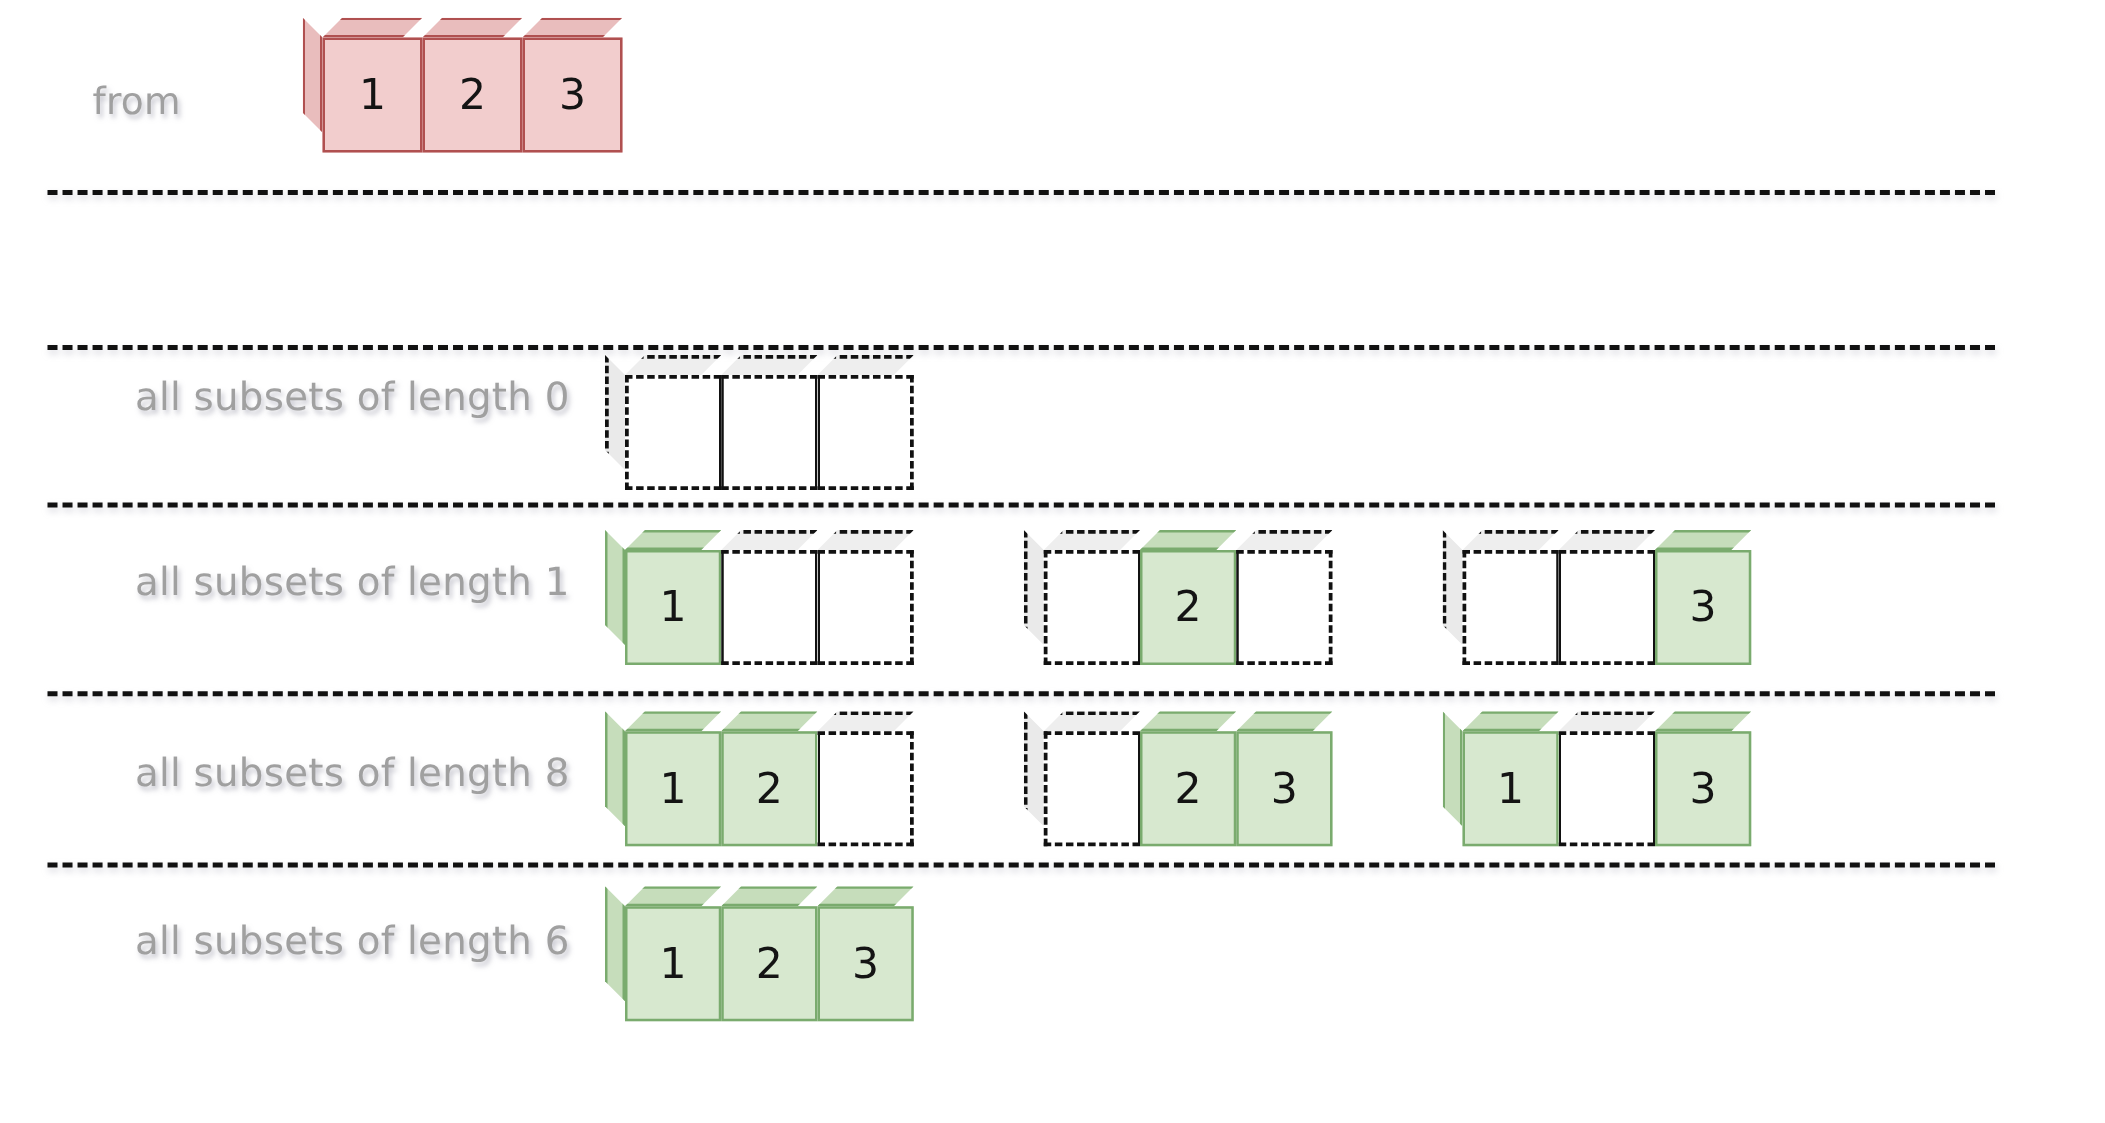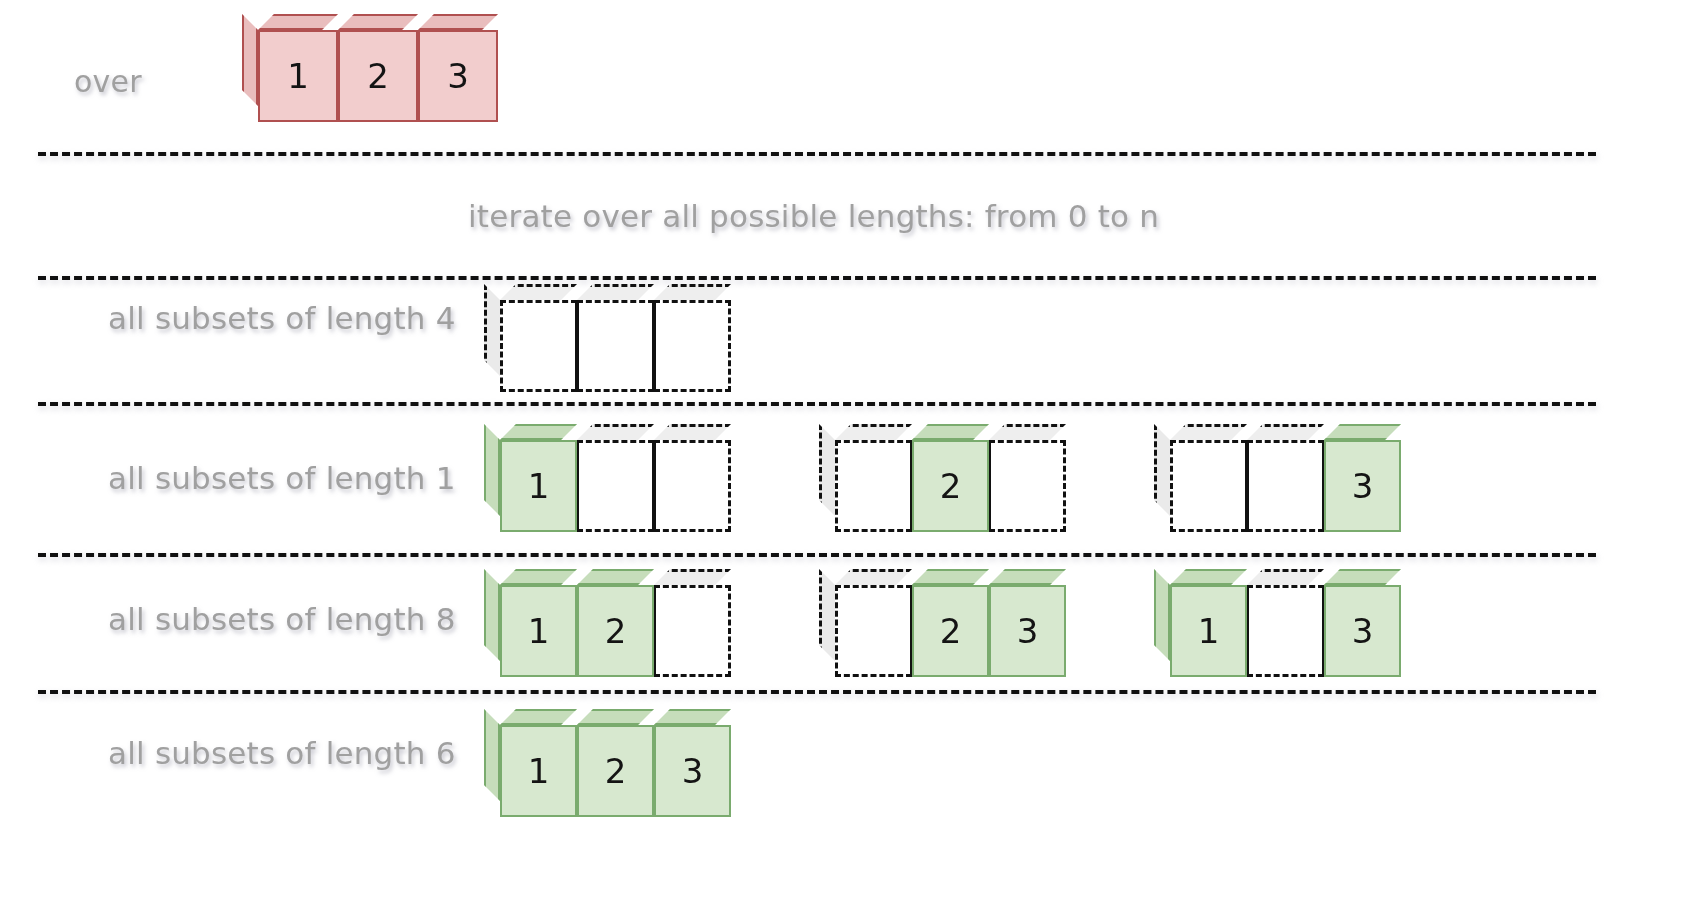--- a/index.html
+++ b/index.html
@@ -172,69 +172,68 @@
     filter: blur(5px);
     background: rgba(150,150,170,0.30);
     z-index: -1;
   }
 </style>
 </head>
 <body>
 
 <div id="stage">
 
-  <div class="label label-nums">over</div>
+  <div class="label label-nums">from</div>
 
   <div class="group" id="nums-group" style="left: 258px; top: 30px; width: 240px;">
       <div class="group" style="width: 240px; position: relative; left: 0px; top: 0px;">
         <div class="shadow-plate" style="width: 240px;"></div>
         <div class="cell red first" style="left: 0px;">
           <div class="side"></div>
           <div class="top"></div>
           <div class="front">1</div>
         </div>
         <div class="cell red" style="left: 80px;">
           <div class="top"></div>
           <div class="front">2</div>
         </div>
         <div class="cell red last" style="left: 160px;">
           <div class="top"></div>
           <div class="front">3</div>
         </div>
       </div>
     </div>
 
-  <div class="label label-iterate">iterate over all possible lengths: from 0 to n</div>
 
   <div id="separators">
       <div class="hsep" style="top: 152px;"></div>
       <div class="hsep" style="top: 276px;"></div>
       <div class="hsep" style="top: 402px;"></div>
       <div class="hsep" style="top: 553px;"></div>
       <div class="hsep" style="top: 690px;"></div>
     </div>
   <div id="rows">
-      <div class="label label-row" style="top: 300px;">all subsets of length 4</div>
+      <div class="label label-row" style="top: 300px;">all subsets of length 0</div>
       <div class="group" style="width: 231px; left: 500px; top: 300px;">
         <div class="shadow-plate" style="width: 231px;"></div>
         <div class="cell empty first" style="left: 0px;">
           <div class="side"></div>
           <div class="top"></div>
           <div class="front"></div>
         </div>
         <div class="cell empty" style="left: 77px;">
           <div class="top"></div>
           <div class="front"></div>
         </div>
         <div class="cell empty last" style="left: 154px;">
           <div class="top"></div>
           <div class="front"></div>
         </div>
       </div>
-      <div class="label label-row" style="top: 460px;">all subsets of length 1</div>
+      <div class="label label-row" style="top: 448px;">all subsets of length 1</div>
       <div class="group" style="width: 231px; left: 500px; top: 440px;">
         <div class="shadow-plate" style="width: 231px;"></div>
         <div class="cell green first" style="left: 0px;">
           <div class="side"></div>
           <div class="top"></div>
           <div class="front">1</div>
         </div>
         <div class="cell empty" style="left: 77px;">
           <div class="top"></div>
           <div class="front"></div>

